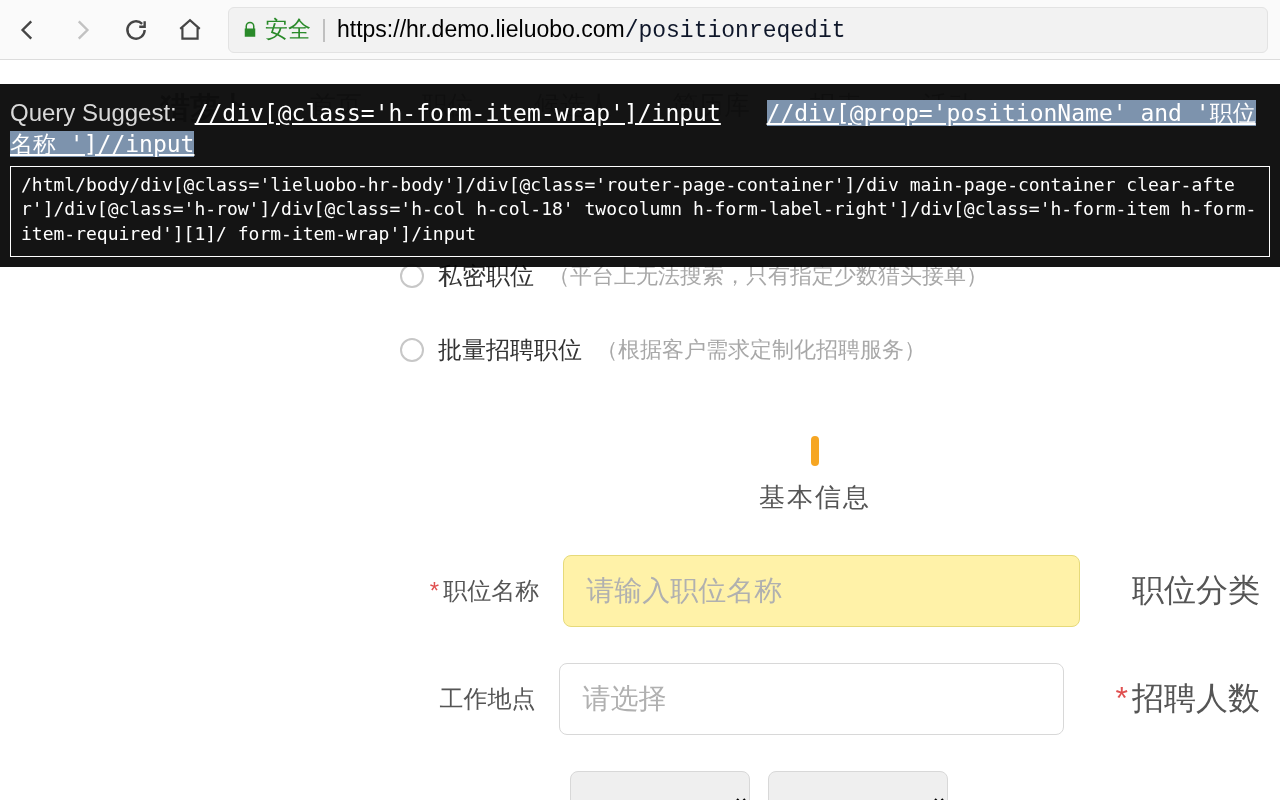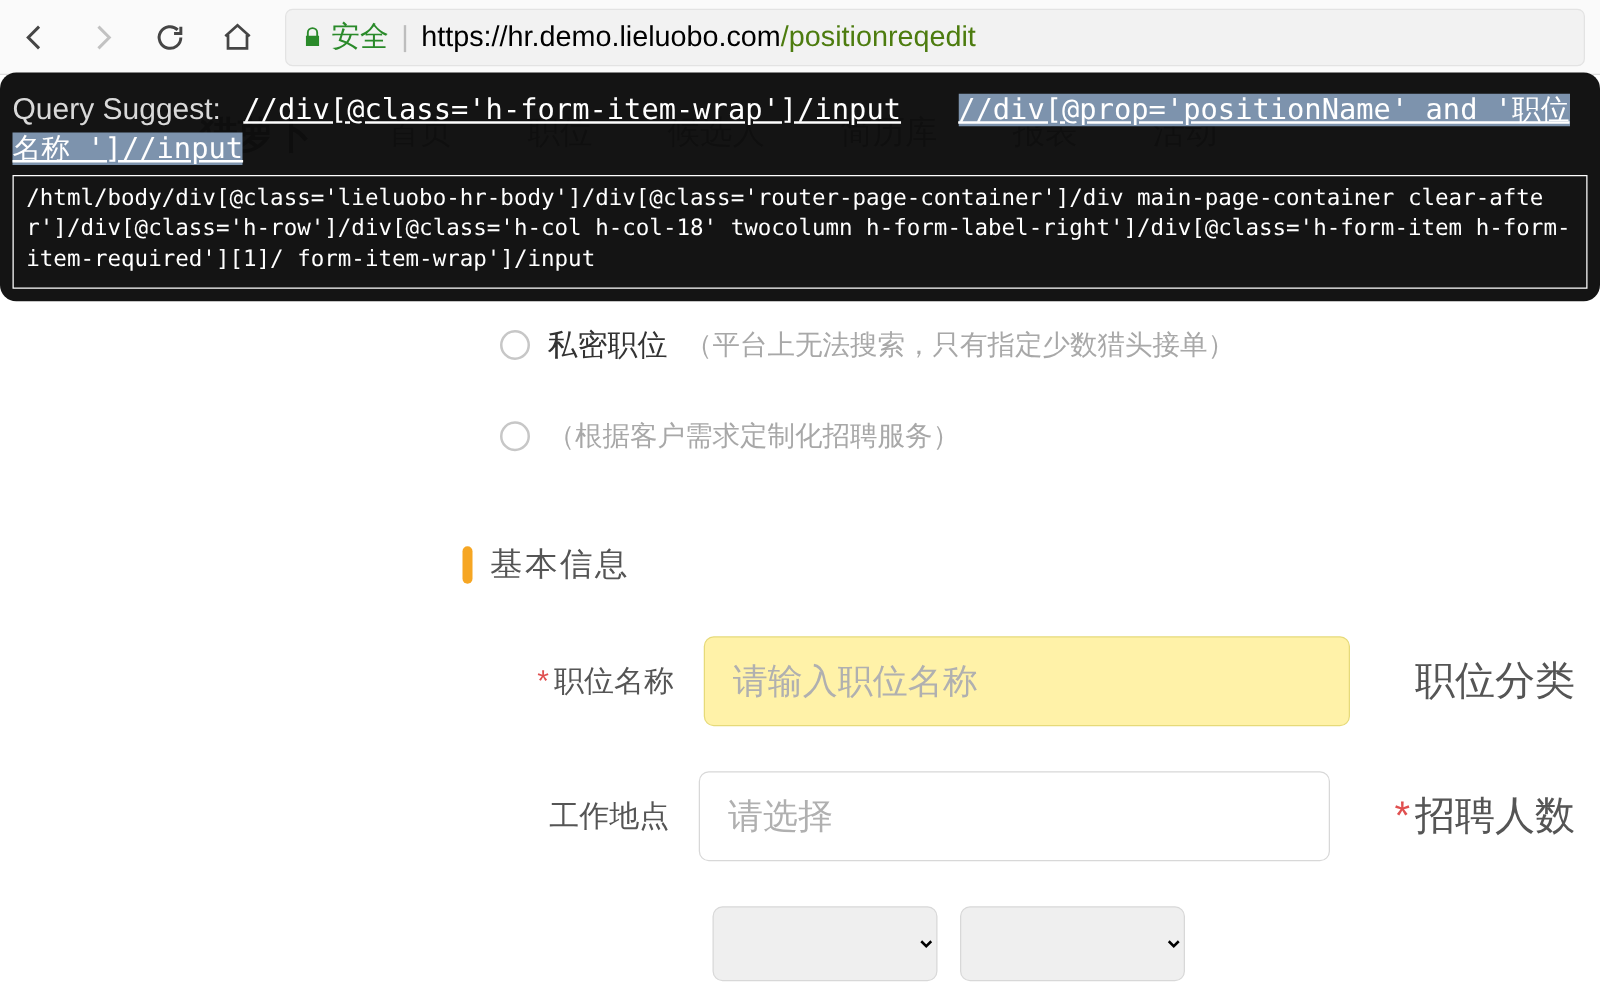--- a/index.html
+++ b/index.html
@@ -32,33 +32,32 @@
     display: flex;
     align-items: center;
     padding: 0 12px;
     gap: 10px;
     font-size: 23px;
     color: #8a8a8a;
   }
   .secure { color: #2a8a2a; font-size: 23px; display: flex; align-items: center; gap: 6px; }
   .secure svg { width: 18px; height: 18px; fill: #2a8a2a; }
   .url-black { color: #000; }
-  .url-grey { color: #4d7c0f; }
+  .url-grey { color: #0f172a; font-family: Liberation Mono, monospace; }
 
   
   .overlay {
     position: absolute;
-    top: 58px; left: 0; right: 0;
+    top: 84px; left: 0; right: 0;
     background: rgba(0,0,0,0.92);
     color: #fff;
     padding: 14px 10px 10px 10px;
     font-size: 23px;
     font-family: "SFMono-Regular", "Menlo", "Consolas", monospace;
     z-index: 100;
-    border-radius: 13px;
   }
   .overlay .qs-row { margin-bottom: 6px; }
   .overlay .qs-label { color: #d9d9d9; font-family: -apple-system, sans-serif; font-size: 24px; margin-right: 4px; }
   .overlay a.qs-link { color: #fff; text-decoration: underline; cursor: pointer; }
   .overlay a.qs-link.selected { background: #7d93ad; }
   .overlay .qs-spacer { display:inline-block; width:18px; }
   .overlay .xpath-box {
     border: 1px solid #fff;
     padding: 6px 10px 10px 10px;
     font-size: 18px;
@@ -79,20 +78,21 @@
     border-radius: 50%;
     cursor: pointer;
     flex-shrink: 0;
   }
   .check-label { color: #333; }
   .check-hint  { color: #a8a8a8; font-size: 22px; }
 
   .section-title-row {
     display: flex; align-items: center; gap: 14px;
     margin: 70px 0 40px -30px;
+    flex-direction: column;
   }
   .section-bar {
     width: 8px; height: 30px;
     background: #f6a623;
     border-radius: 4px;
   }
   .section-title { font-size: 26px; color: #555; letter-spacing: 2px; }
 
   .form-row { display: flex; align-items: center; margin-bottom: 36px; }
   .form-label {
@@ -207,20 +207,21 @@
   <div class="form-area">
 
     <div class="checkbox-row" style="margin-top:-40px;">
       <div class="checkbox-circle"></div>
       <span class="check-label">私密职位</span>
       <span class="check-hint">（平台上无法搜索，只有指定少数猎头接单）</span>
     </div>
 
     <div class="checkbox-row">
       <div class="checkbox-circle"></div>
+      <span class="check-label">批量招聘职位</span>
       <span class="check-hint">（根据客户需求定制化招聘服务）</span>
     </div>
 
     <div class="section-title-row">
       <div class="section-bar"></div>
       <div class="section-title">基本信息</div>
     </div>
 
     <div class="form-row">
       <div class="form-label">

